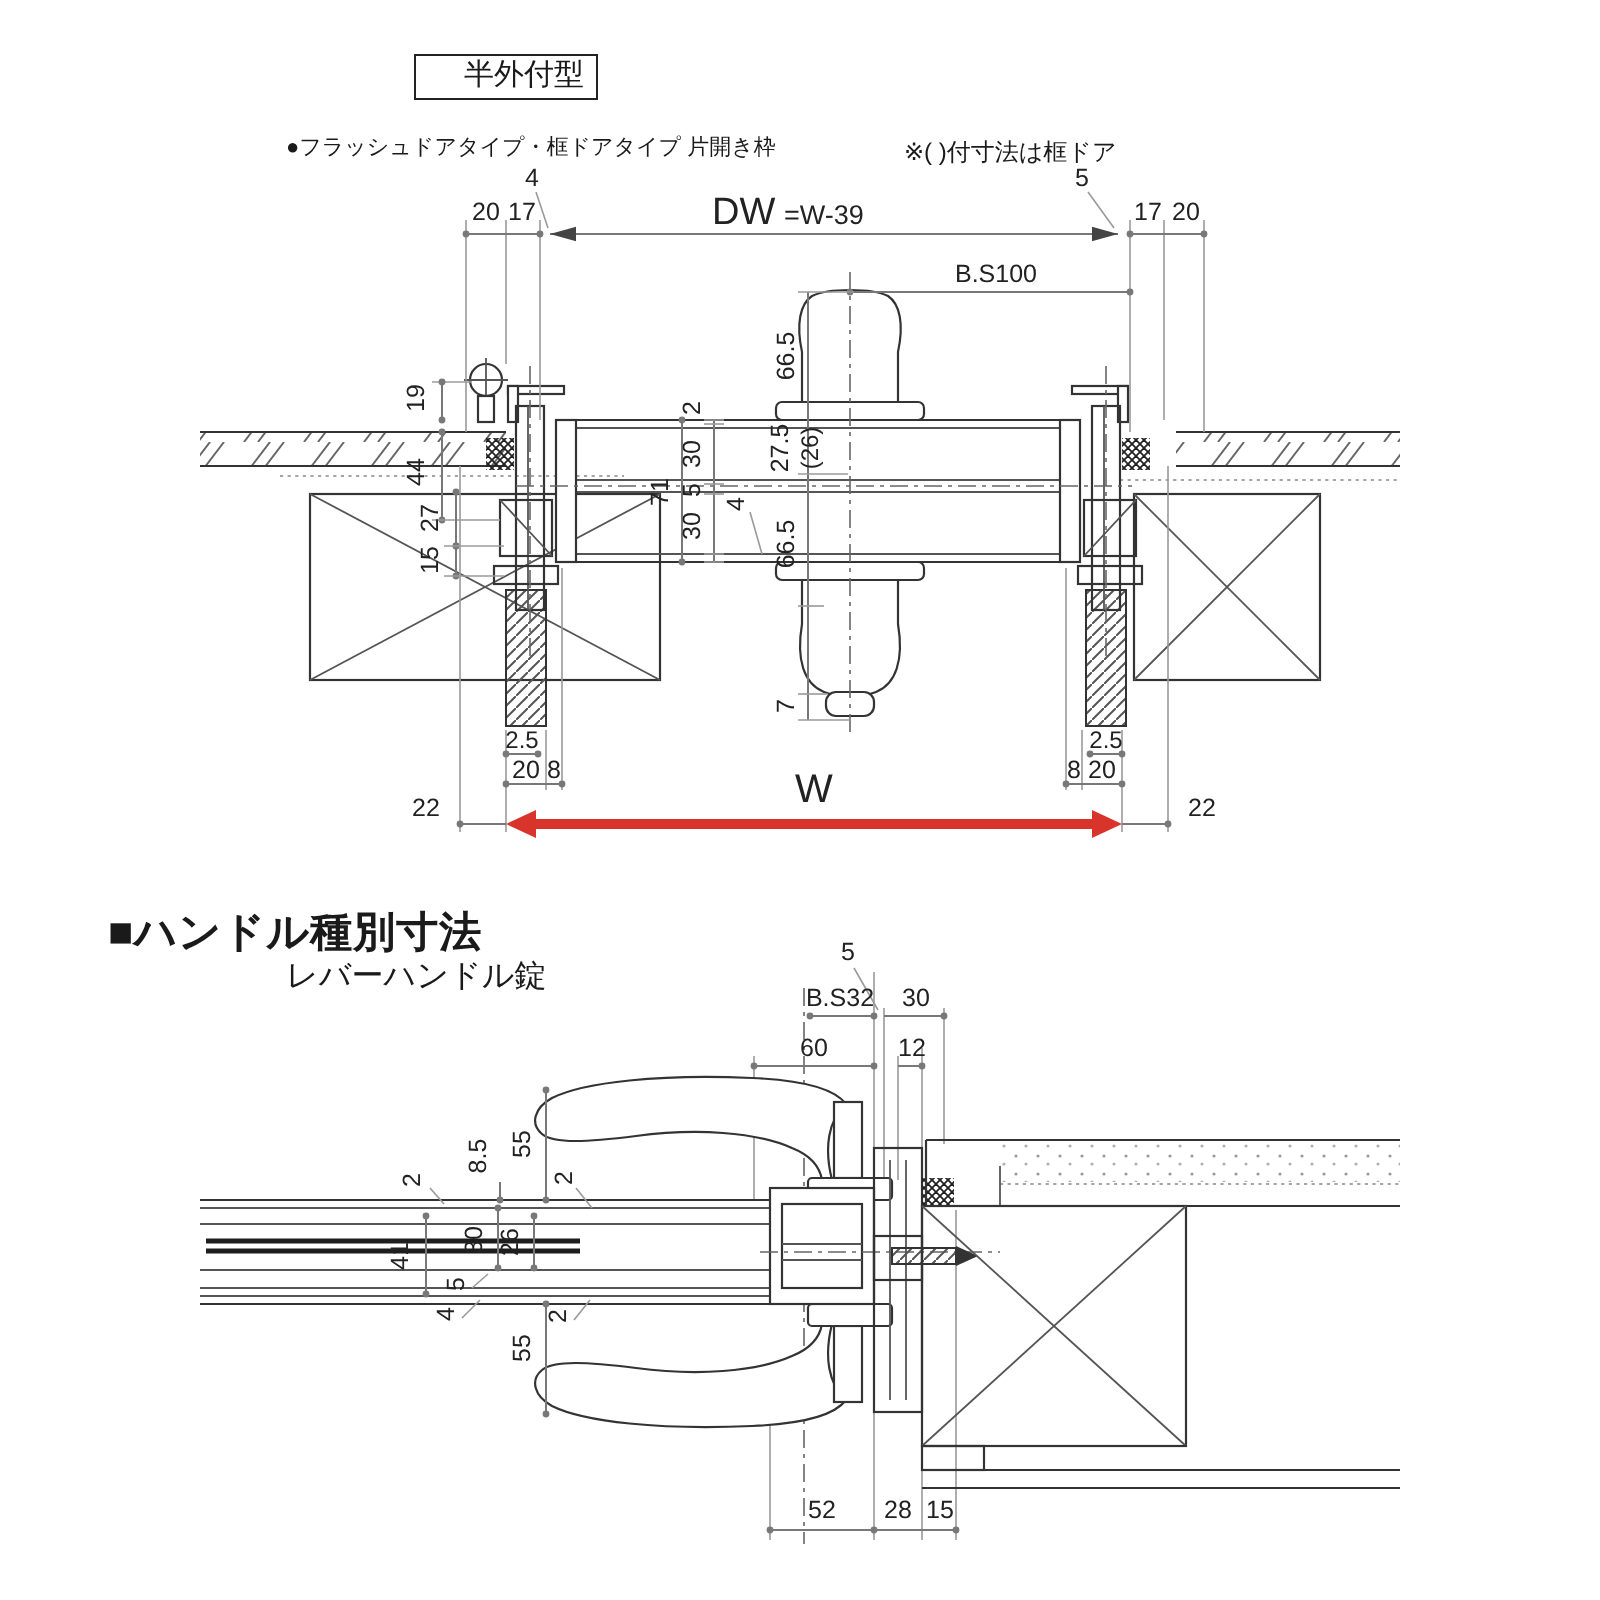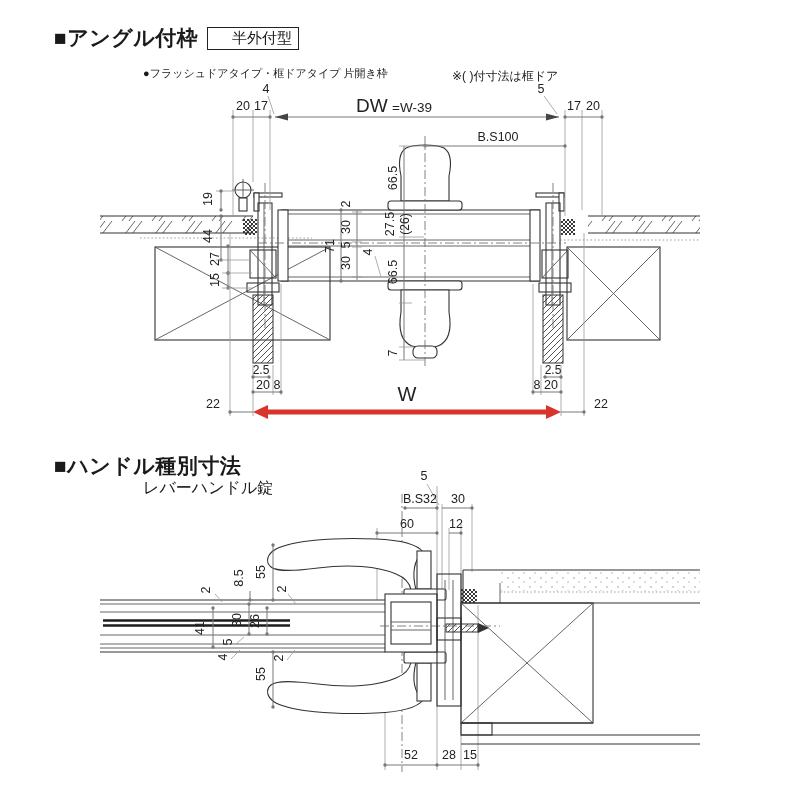--- a/index.html
+++ b/index.html
@@ -25,21 +25,20 @@
   .ext{stroke:#9a9a9a;stroke-width:.8;fill:none;}
   .cl{stroke:#666;stroke-width:.8;fill:none;stroke-dasharray:9 3 2 3;}
   .dot{stroke:#888;stroke-width:.8;fill:none;stroke-dasharray:1.6 2.2;}
   .bold{stroke:#1d1d1d;stroke-width:2.4;fill:none;}
 </style>
 </head>
 <body>
 
 <div class="page">
 
-  <h1 class="abs s-title" style="left:54px;top:24px;">■アングル付枠</h1>
   <span class="abs badge" style="left:207px;top:27px;">半外付型</span>
   <span class="abs subtitle" style="left:143px;top:66px;">●フラッシュドアタイプ・框ドアタイプ 片開き枠</span>
   <span class="abs note" style="left:452px;top:68px;text-align:right;">※( )付寸法は框ドア</span>
 
   <h2 class="abs s-title" style="left:54px;top:452px;">■ハンドル種別寸法</h2>
   <span class="abs s2-label" style="left:143px;top:478px;">レバーハンドル錠</span>
 
   <svg width="800" height="800" viewBox="0 0 800 800">
     <defs>
       <pattern id="wallhatch" width="30" height="17" patternUnits="userSpaceOnUse">

